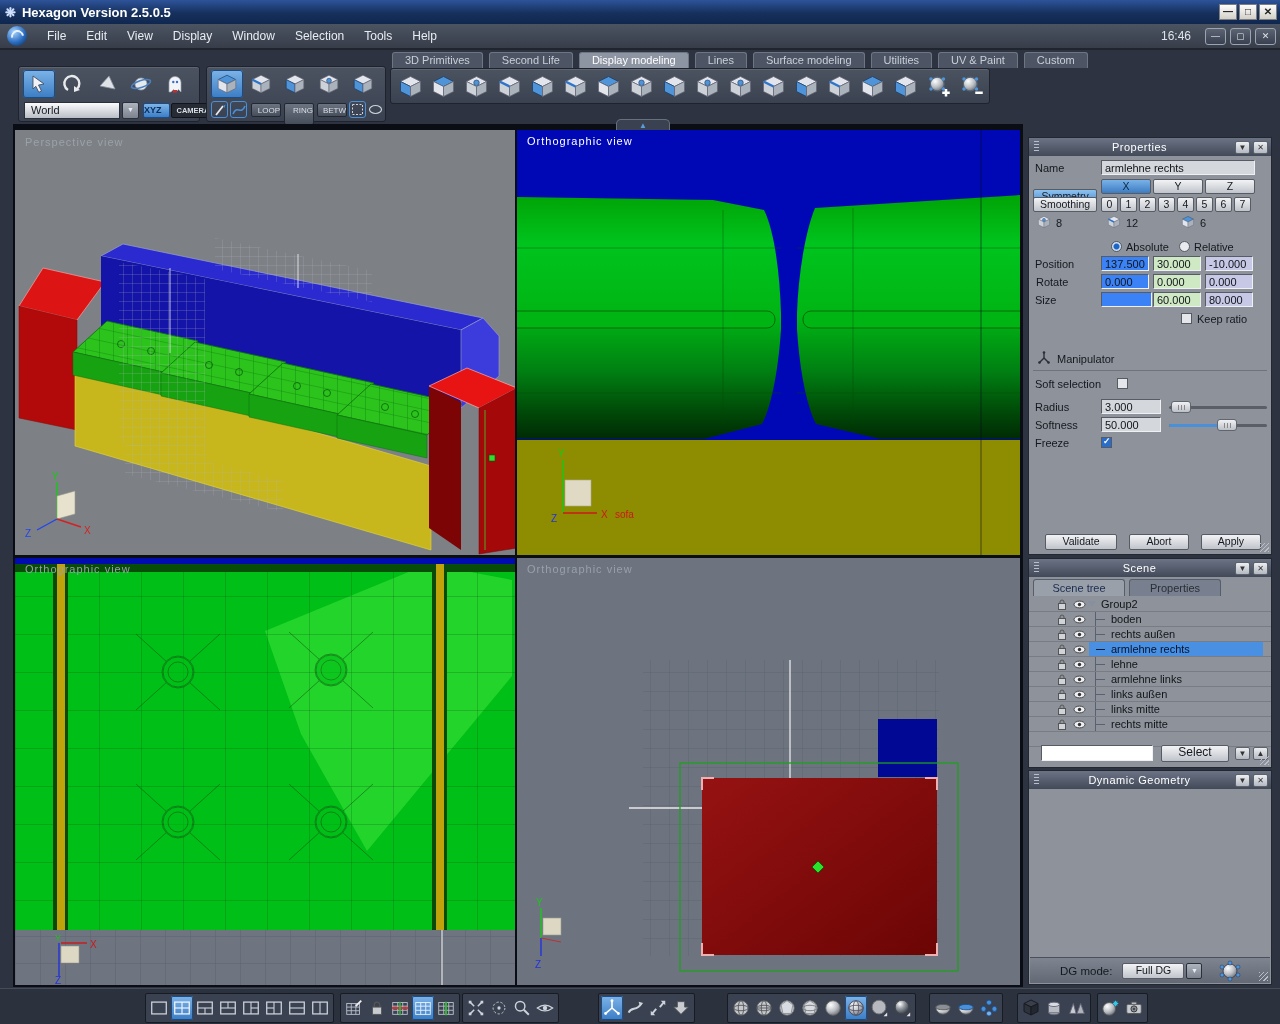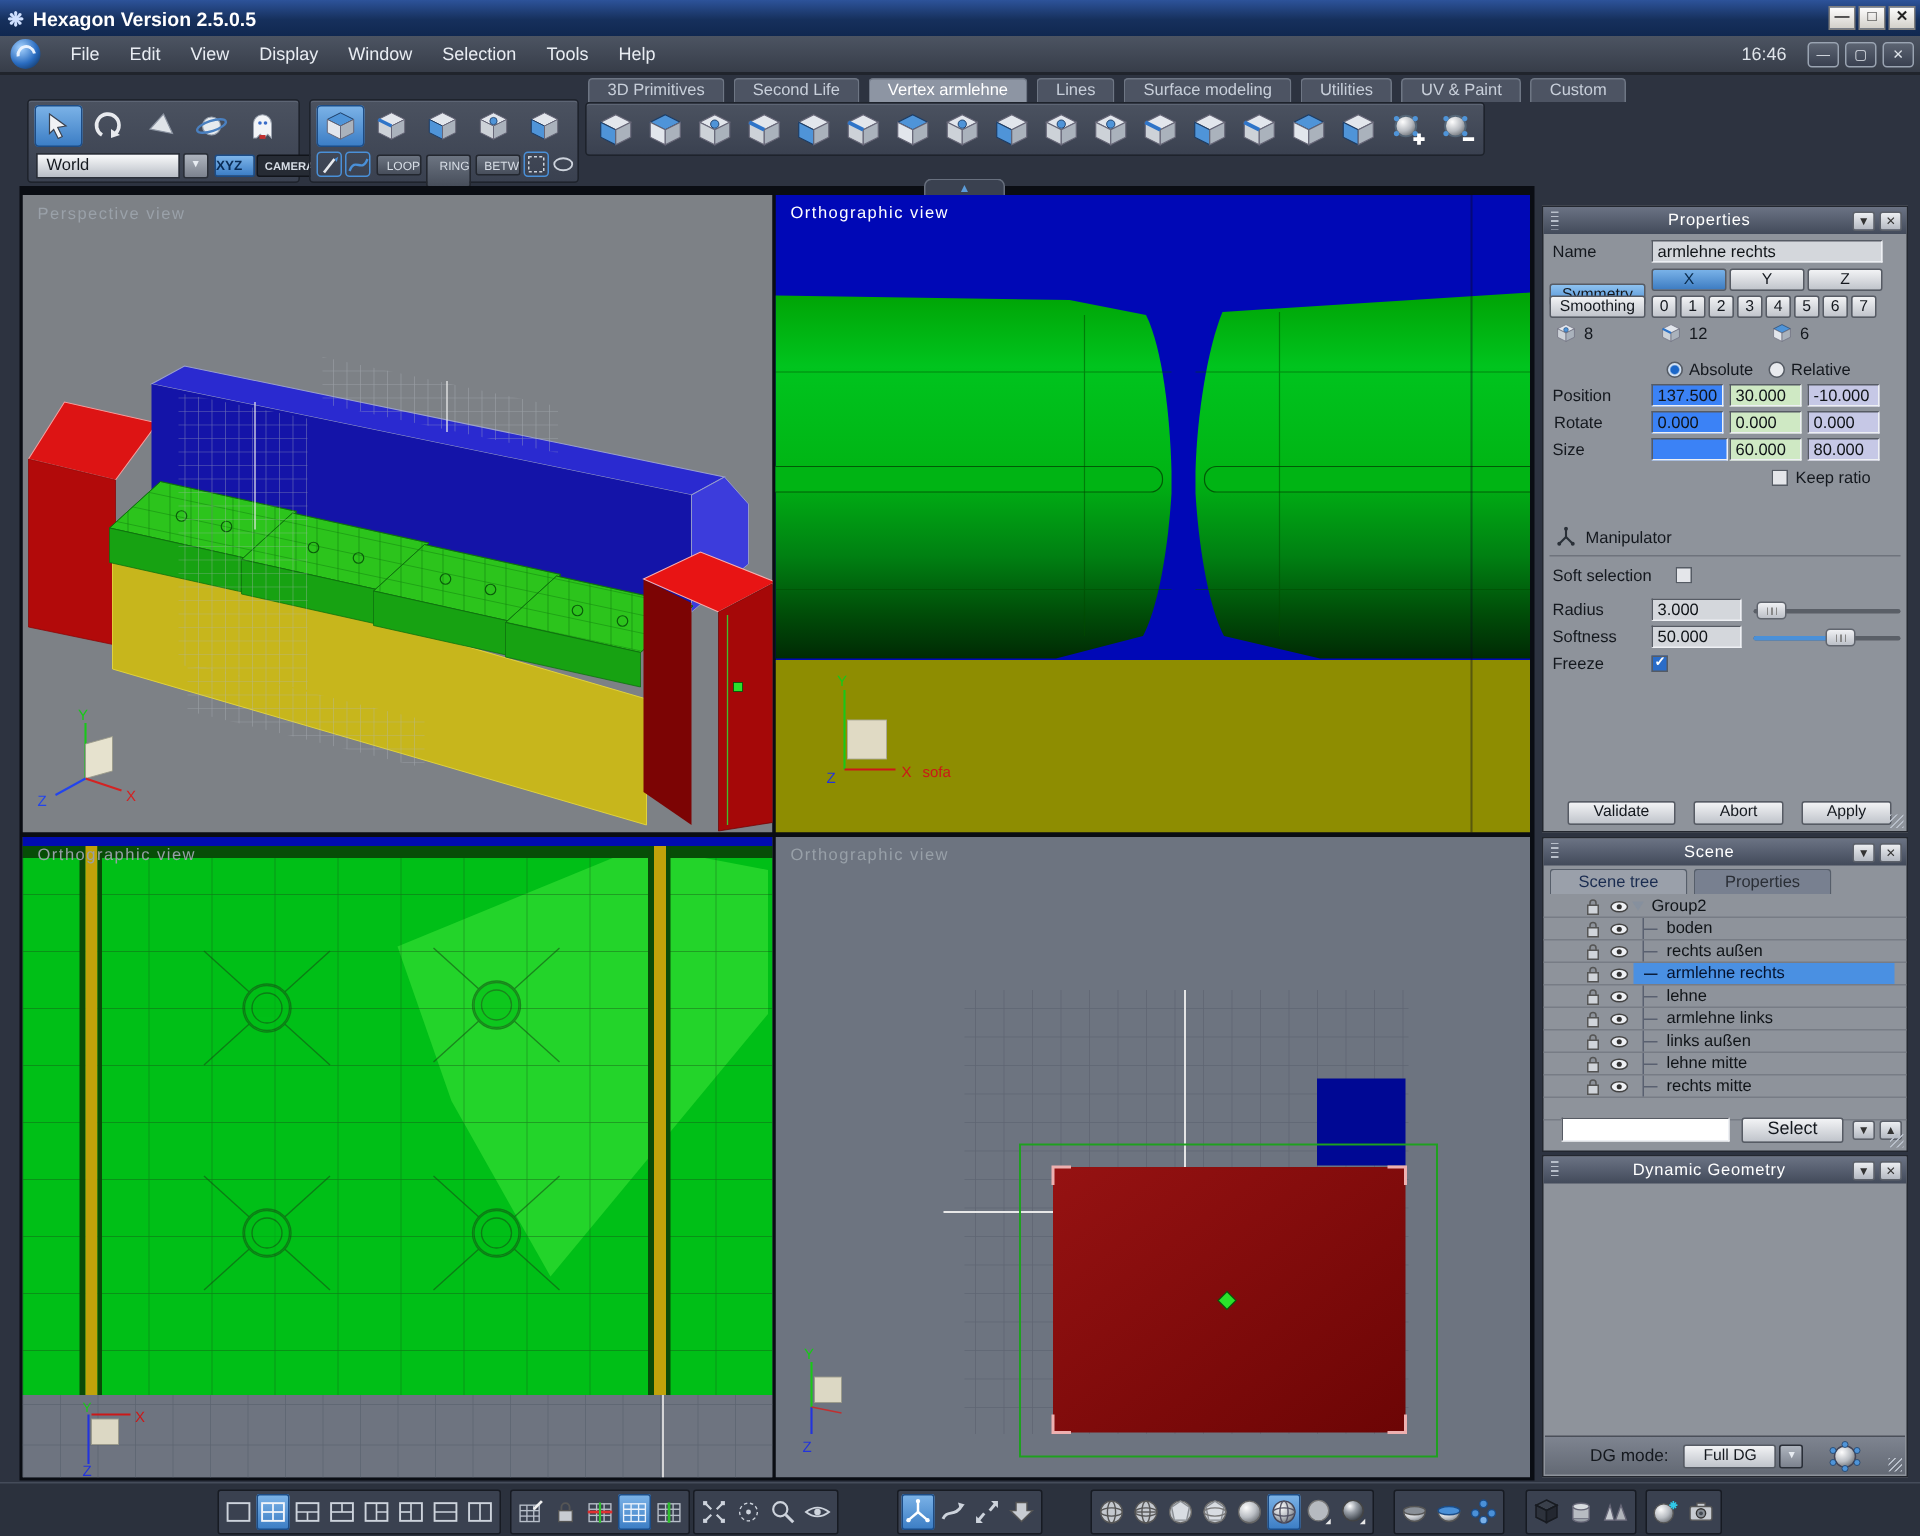--- a/index.html
+++ b/index.html
@@ -146,21 +146,21 @@
     <span class="menu-item">Help</span>
     <span class="clock">16:46</span>
     <span class="mwbtn">—</span>
     <span class="mwbtn">▢</span>
     <span class="mwbtn">✕</span>
   </div>
 
   <div class="tabs">
     <span class="tab">3D Primitives</span>
     <span class="tab">Second Life</span>
-    <span class="tab active">Vertex armlehne</span>
+    <span class="tab active">Display modeling</span>
     <span class="tab">Lines</span>
     <span class="tab">Surface modeling</span>
     <span class="tab">Utilities</span>
     <span class="tab">UV &amp; Paint</span>
     <span class="tab">Custom</span>
   </div>
 
   <div class="tbpanel" style="left:18px;top:66px;width:182px;height:56px">
     <span class="tool-btn sel" style="left:4px;top:3px">
       <svg class="ic" width="22" height="22" viewBox="0 0 22 22">
@@ -759,21 +759,21 @@
           <svg class="ticon" style="left:28px" width="10" height="13" viewBox="0 0 10 13">
               <rect x="1.5" y="5.5" width="7" height="6" fill="#d0d4da" stroke="#555"></rect>
               <path d="M3,5.5 V4 A2,2 0 0 1 7,4 V5.5" fill="none" stroke="#555"></path>
             </svg>
           <svg class="ticon" style="left:44px;top:3px" width="13" height="9" viewBox="0 0 13 9">
               <ellipse cx="6.5" cy="4.5" rx="5.5" ry="3.4" fill="#eef0f4" stroke="#444"></ellipse>
               <circle cx="6.5" cy="4.5" r="1.7" fill="#333"></circle>
             </svg>
           <span class="branch"></span>
             <span class="dash"></span>
-          <span class="tlabel" style="left:82px">lehne mitte</span>
+          <span class="tlabel" style="left:82px">links mitte</span>
         </div>
         <div class="trow">
           <svg class="ticon" style="left:28px" width="10" height="13" viewBox="0 0 10 13">
               <rect x="1.5" y="5.5" width="7" height="6" fill="#d0d4da" stroke="#555"></rect>
               <path d="M3,5.5 V4 A2,2 0 0 1 7,4 V5.5" fill="none" stroke="#555"></path>
             </svg>
           <svg class="ticon" style="left:44px;top:3px" width="13" height="9" viewBox="0 0 13 9">
               <ellipse cx="6.5" cy="4.5" rx="5.5" ry="3.4" fill="#eef0f4" stroke="#444"></ellipse>
               <circle cx="6.5" cy="4.5" r="1.7" fill="#333"></circle>
             </svg>

